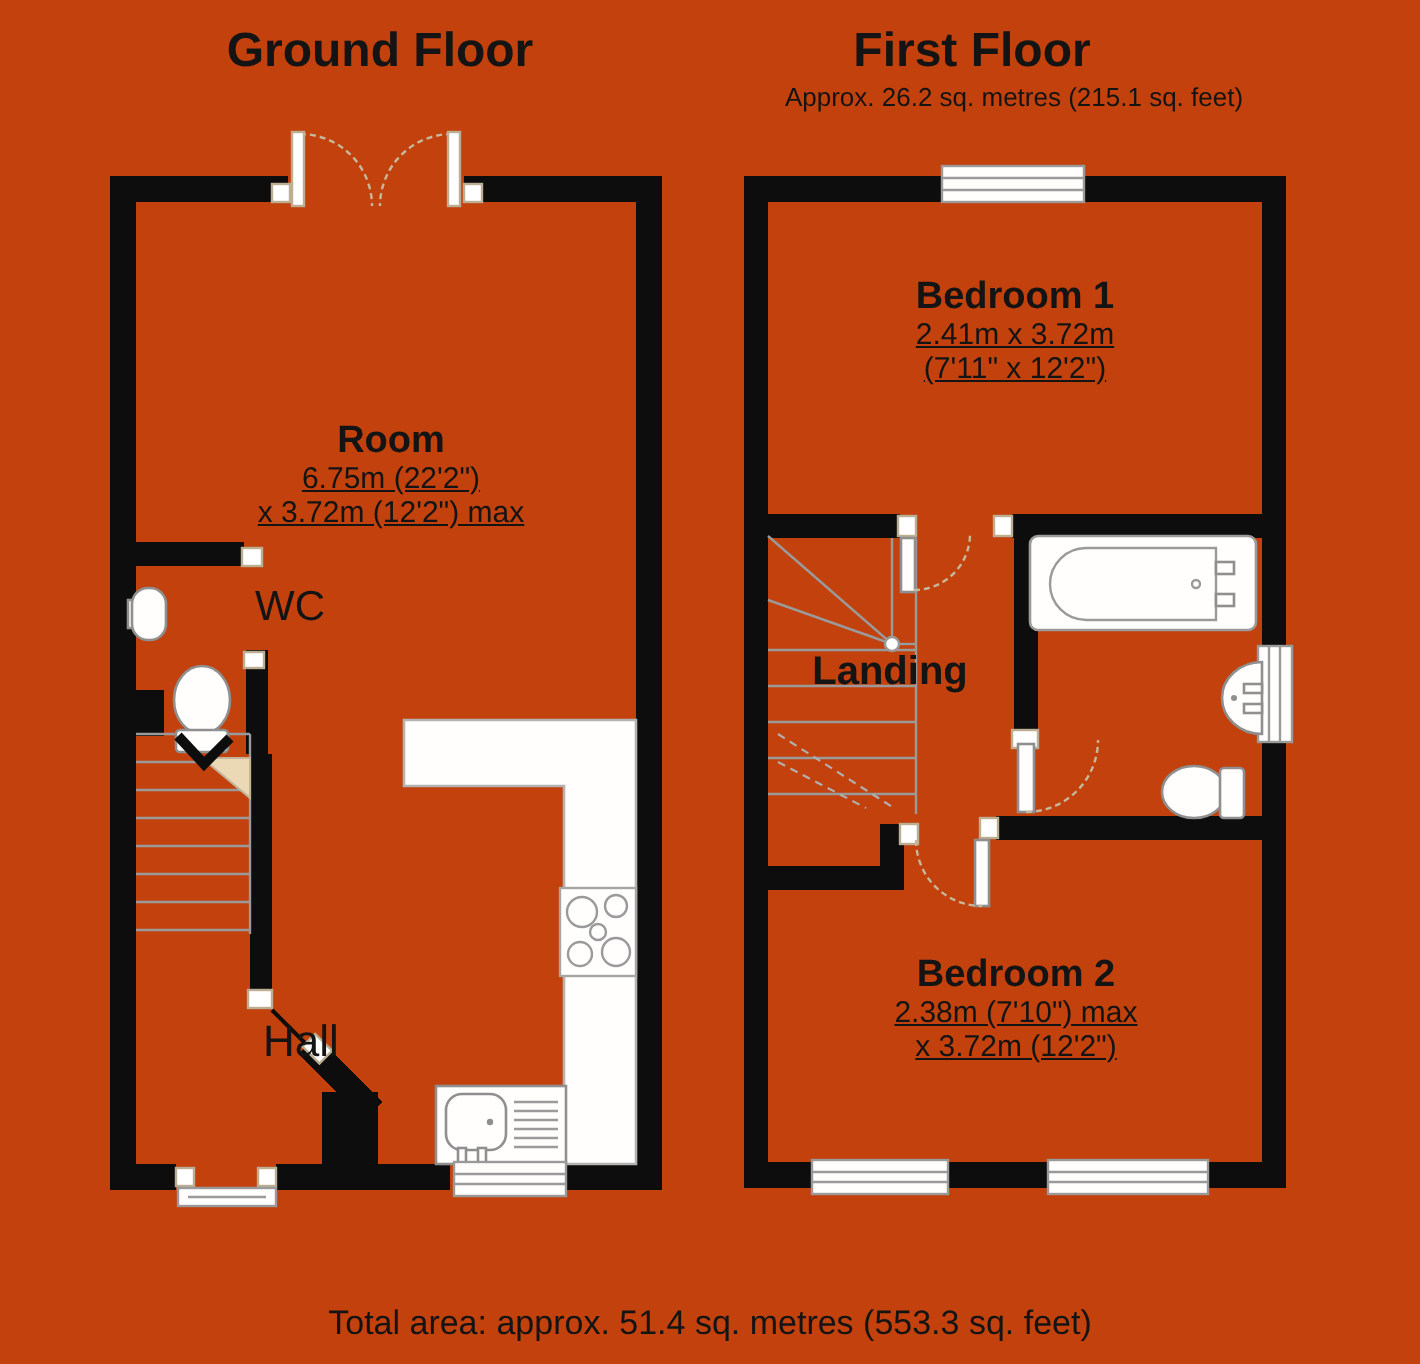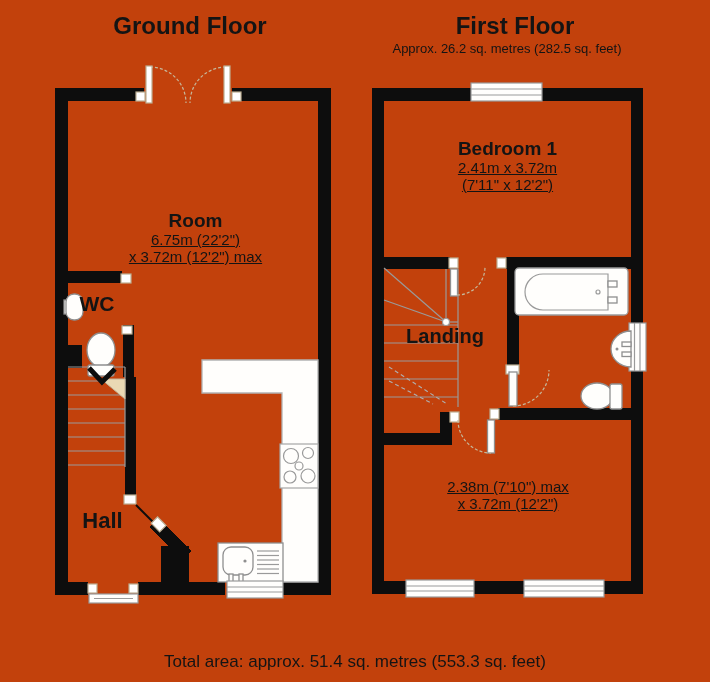--- a/index.html
+++ b/index.html
@@ -4,21 +4,21 @@
 <style>
   html,body{margin:0;padding:0;background:#fffefb;}
   .canvas{position:relative;width:710px;height:682px;background:#c2410c;overflow:hidden;
           font-family:"Liberation Sans", sans-serif;color:#141414;padding-left:14px;}
   .canvas svg{position:absolute;left:0;top:0;}
   .label{position:absolute;text-align:center;white-space:nowrap;}
   .floor-title{font-size:24px;font-weight:bold;}
   .floor-sub{font-size:13px;}
   .room-name{font-size:19px;font-weight:bold;line-height:20px;}
   .room-dim{font-size:15px;line-height:17px;text-decoration:underline;}
-  .small-room{font-size:21px;font-weight:bold;}
+  .small-room{font-size:21px;font-weight:normal;margin-left:48px;}
   .mid-room{font-size:20px;font-weight:bold;}
   .total{font-size:17px;}
   .walls rect,.walls polygon{fill:#0d0d0d;}
   .thin{stroke:#9a9a9a;stroke-width:1.2;fill:none;}
   .fixture{fill:#fffefc;stroke:#8f8f8f;stroke-width:1.3;}
   .jamb{fill:#ffffff;stroke:#bcae92;stroke-width:1.2;}
   .swing{fill:none;stroke:#c6b89b;stroke-width:1.2;stroke-dasharray:3 2;}
   .dashcut{stroke:#b0b0b0;stroke-width:1.1;stroke-dasharray:4 3;fill:none;}
 </style>
 </head>
@@ -228,22 +228,22 @@
 
     <g>
       <ellipse class="fixture" cx="597" cy="396" rx="16" ry="13"></ellipse>
       <rect class="fixture" x="610" y="384" width="12" height="25" rx="2"></rect>
     </g>
   </g>
 </svg>
 
   <div class="label floor-title" style="left:40px;top:12px;width:300px;">Ground Floor</div>
 
-  <div class="label floor-title" style="left:365px;top:12px;width:300px;">First Floor</div>
-  <div class="label floor-sub" style="left:357px;top:41px;width:300px;">Approx. 26.2 sq. metres (282.5 sq. feet)</div>
+  <div class="label floor-title" style="left:336px;top:12px;width:300px;">First Floor</div>
+  <div class="label floor-sub" style="left:357px;top:41px;width:300px;">Approx. 26.2 sq. metres (215.1 sq. feet)</div>
 
   <div class="label" style="left:88px;top:211px;width:215px;">
     <div class="room-name">Room</div>
     <div class="room-dim">6.75m (22'2")</div>
     <div class="room-dim">x 3.72m (12'2") max</div>
   </div>
 
   <div class="label small-room" style="left:72px;top:292px;width:50px;">WC</div>
 
   <div class="label small-room" style="left:70px;top:508px;width:65px;font-size:22px;">Hall</div>
@@ -251,19 +251,20 @@
   <div class="label" style="left:400px;top:122px;width:215px;margin-top:17px;">
     <div class="room-name">Bedroom 1</div>
     <div class="room-dim">2.41m x 3.72m</div>
     <div class="room-dim">(7'11" x 12'2")</div>
   </div>
 
   <div class="label mid-room" style="left:385px;top:325px;width:120px;">Landing</div>
 
 
   <div class="label" style="left:400px;top:478px;width:216px;">
+    <div class="room-name">Bedroom 2</div>
     <div class="room-dim">2.38m (7'10") max</div>
     <div class="room-dim">x 3.72m (12'2")</div>
   </div>
 
   <div class="label total" style="left:0px;top:624px;width:710px;margin-top:28px;">Total area: approx. 51.4 sq. metres (553.3 sq. feet)</div>
 
 </div>
 
 </body></html>

